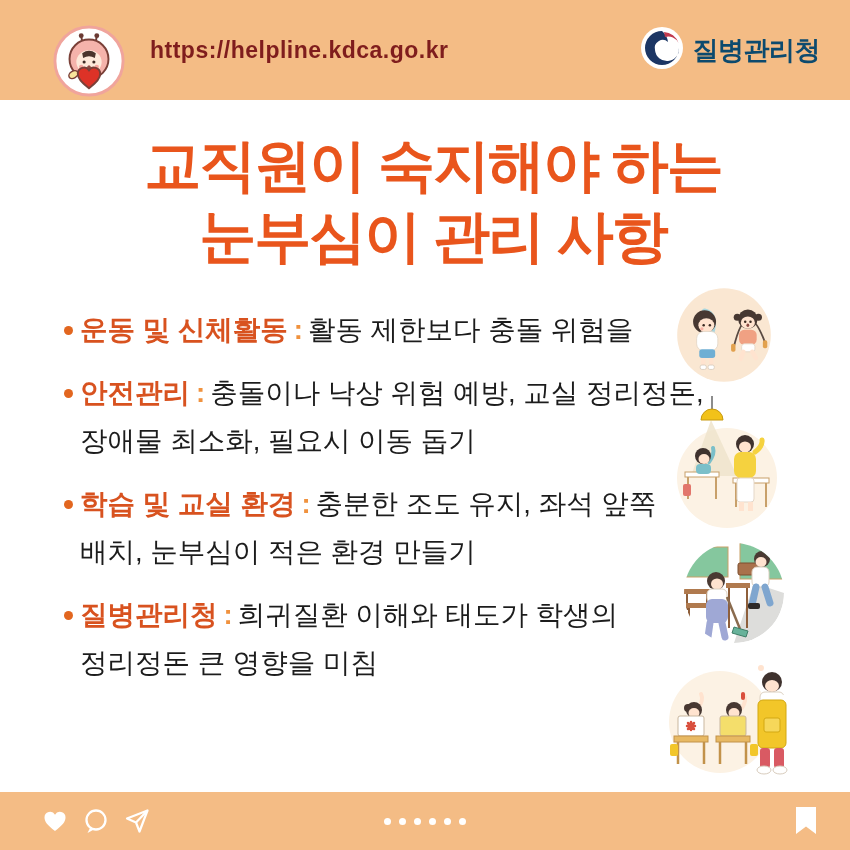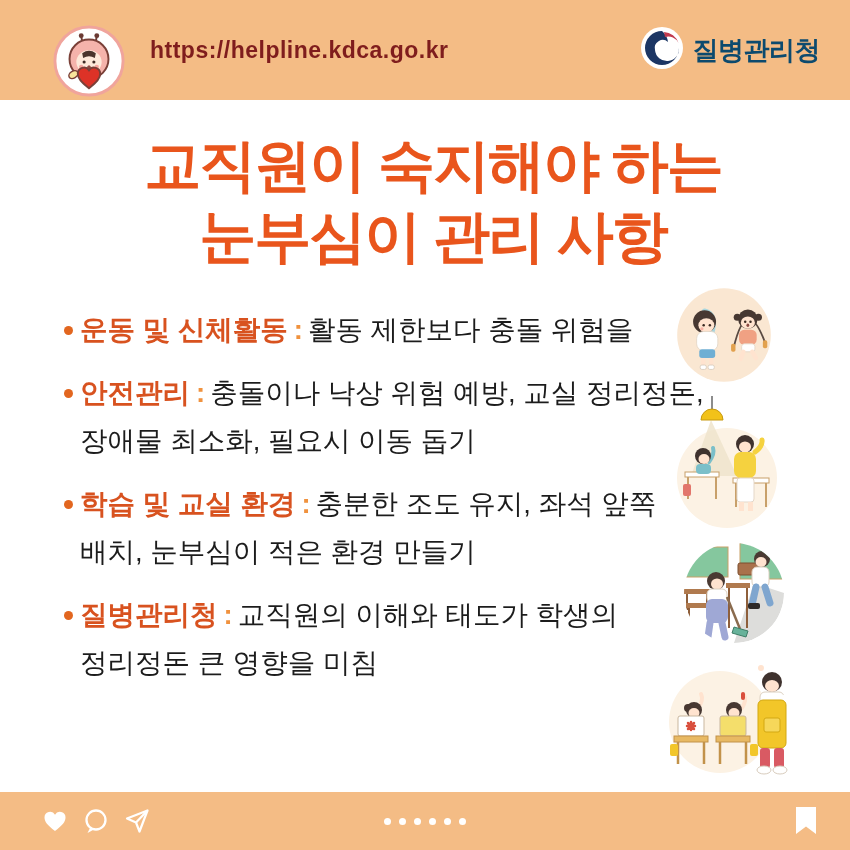--- a/index.html
+++ b/index.html
@@ -103,21 +103,21 @@
       <span class="dot"></span>
       <div class="item-text">
         <p><span class="label">학습 및 교실 환경</span><span class="colon">:</span><span>충분한 조도 유지, 좌석 앞쪽</span></p>
         <p>배치, 눈부심이 적은 환경 만들기</p>
       </div>
     </div>
 
     <div class="item">
       <span class="dot"></span>
       <div class="item-text">
-        <p><span class="label">질병관리청</span><span class="colon">:</span><span>교직원의 이해와 태도가 학생의</span></p>
+        <p><span class="label">질병관리청</span><span class="colon">:</span><span>희귀질환 이해와 태도가 학생의</span></p>
         <p>정리정돈 큰 영향을 미침</p>
       </div>
     </div>
 
   </div>
 
   <div class="illus illu-1">
     <svg width="106" height="106" viewBox="0 0 120 120">
       <circle cx="60" cy="60" r="53" fill="#FAE7D2"></circle>
 

